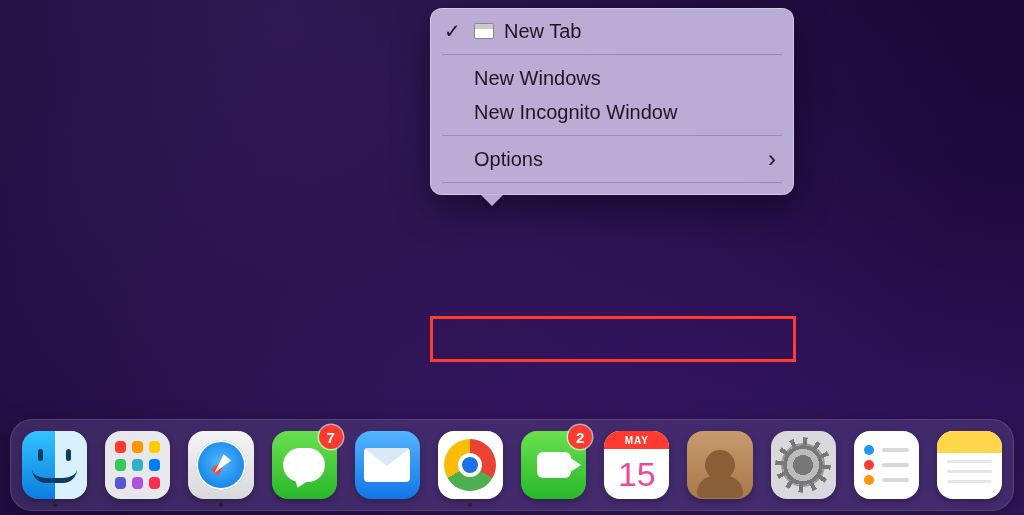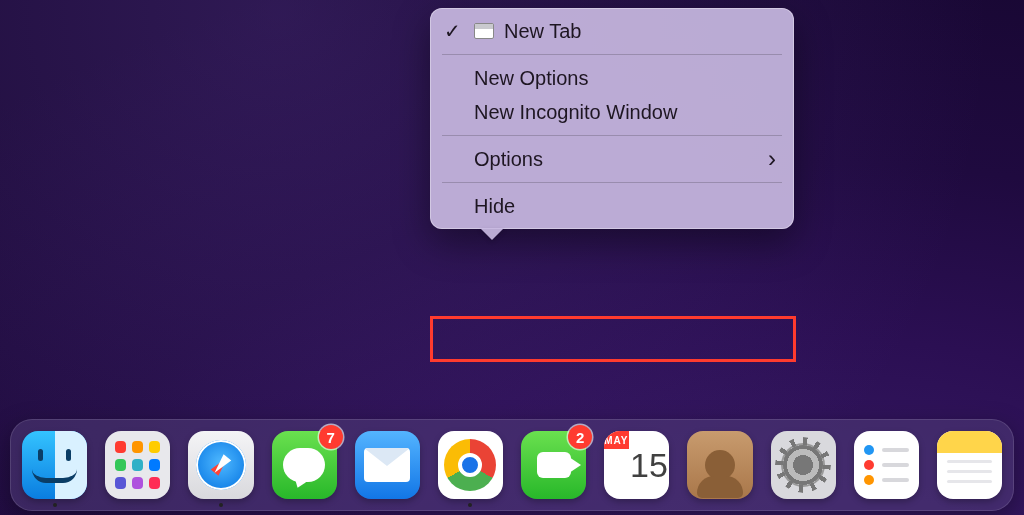--- a/index.html
+++ b/index.html
@@ -155,23 +155,23 @@
       background:conic-gradient(#ea4335 0 120deg,#4caf50 120deg 240deg,#fbbc05 240deg 360deg); position:relative; }
     .chrome .ring::after { content:"";position:absolute;inset:14px;border-radius:50%;background:#1a73e8;border:4px solid #fff; }
 
     
     .facetime { background:linear-gradient(#6ae04f,#28b82a); display:flex;align-items:center;justify-content:center; }
     .facetime .cam { width:34px;height:26px;background:#fff;border-radius:6px; position:relative; }
     .facetime .cam::after{content:"";position:absolute;right:-10px;top:5px;width:0;height:0;
       border-top:8px solid transparent;border-bottom:8px solid transparent;border-left:12px solid #fff;}
 
     
-    .calendar { background:#fff; display:flex;flex-direction:row; }
+    .calendar { background:#fff; display:flex;flex-direction:column; }
     .calendar .hdr { height:18px;background:#ff3b30;color:#fff;font-size:10px;font-weight:700;letter-spacing:1px;display:flex;align-items:center;justify-content:center; }
-    .calendar .day { flex:1;display:flex;align-items:center;justify-content:center;font-size:34px;font-weight:400;color:#404040; }
+    .calendar .day { flex:1;display:flex;align-items:center;justify-content:center;font-size:34px;font-weight:400;color:#ec4899; }
 
     
     .contacts { background:linear-gradient(#c89b6e,#a9774a); display:flex;align-items:center;justify-content:center; }
     .contacts .sil { width:30px;height:30px;border-radius:50%;background:#8a5f37; position:relative; }
     .contacts .sil::after{content:"";position:absolute;left:-8px;top:26px;width:46px;height:22px;background:#8a5f37;border-radius:20px 20px 6px 6px;}
 
     
     .settings { background:#d9d9dd; display:flex;align-items:center;justify-content:center; }
     .settings .gear{ width:44px;height:44px;border-radius:50%;background:
       radial-gradient(circle,#777 0 10px,#bbb 10px 16px,#777 16px 20px,transparent 20px);
@@ -203,33 +203,30 @@
 <div class="wallpaper-swoosh"></div>
 
 <div class="menu">
   <div class="menu-item">
     <span class="check">✓</span>
     <span class="win-ico"></span>
     <span>New Tab</span>
   </div>
   <div class="sep"></div>
   <div class="menu-item">
-    <span>New Options</span>
+    <span>New Windows</span>
   </div>
   <div class="menu-item">
     <span>New Incognito Window</span>
   </div>
   <div class="sep"></div>
   <div class="menu-item with-sub">
     <span>Options</span>
   </div>
   <div class="sep"></div>
-  <div class="menu-item">
-    <span>Hide</span>
-  </div>
 
   <div class="menu-highlight"></div>
   <div class="menu-tail"></div>
 </div>
 
 <div class="dock">
 
   <div class="dock-item" title="Finder">
     <div class="tile finder">
       <div class="face">

